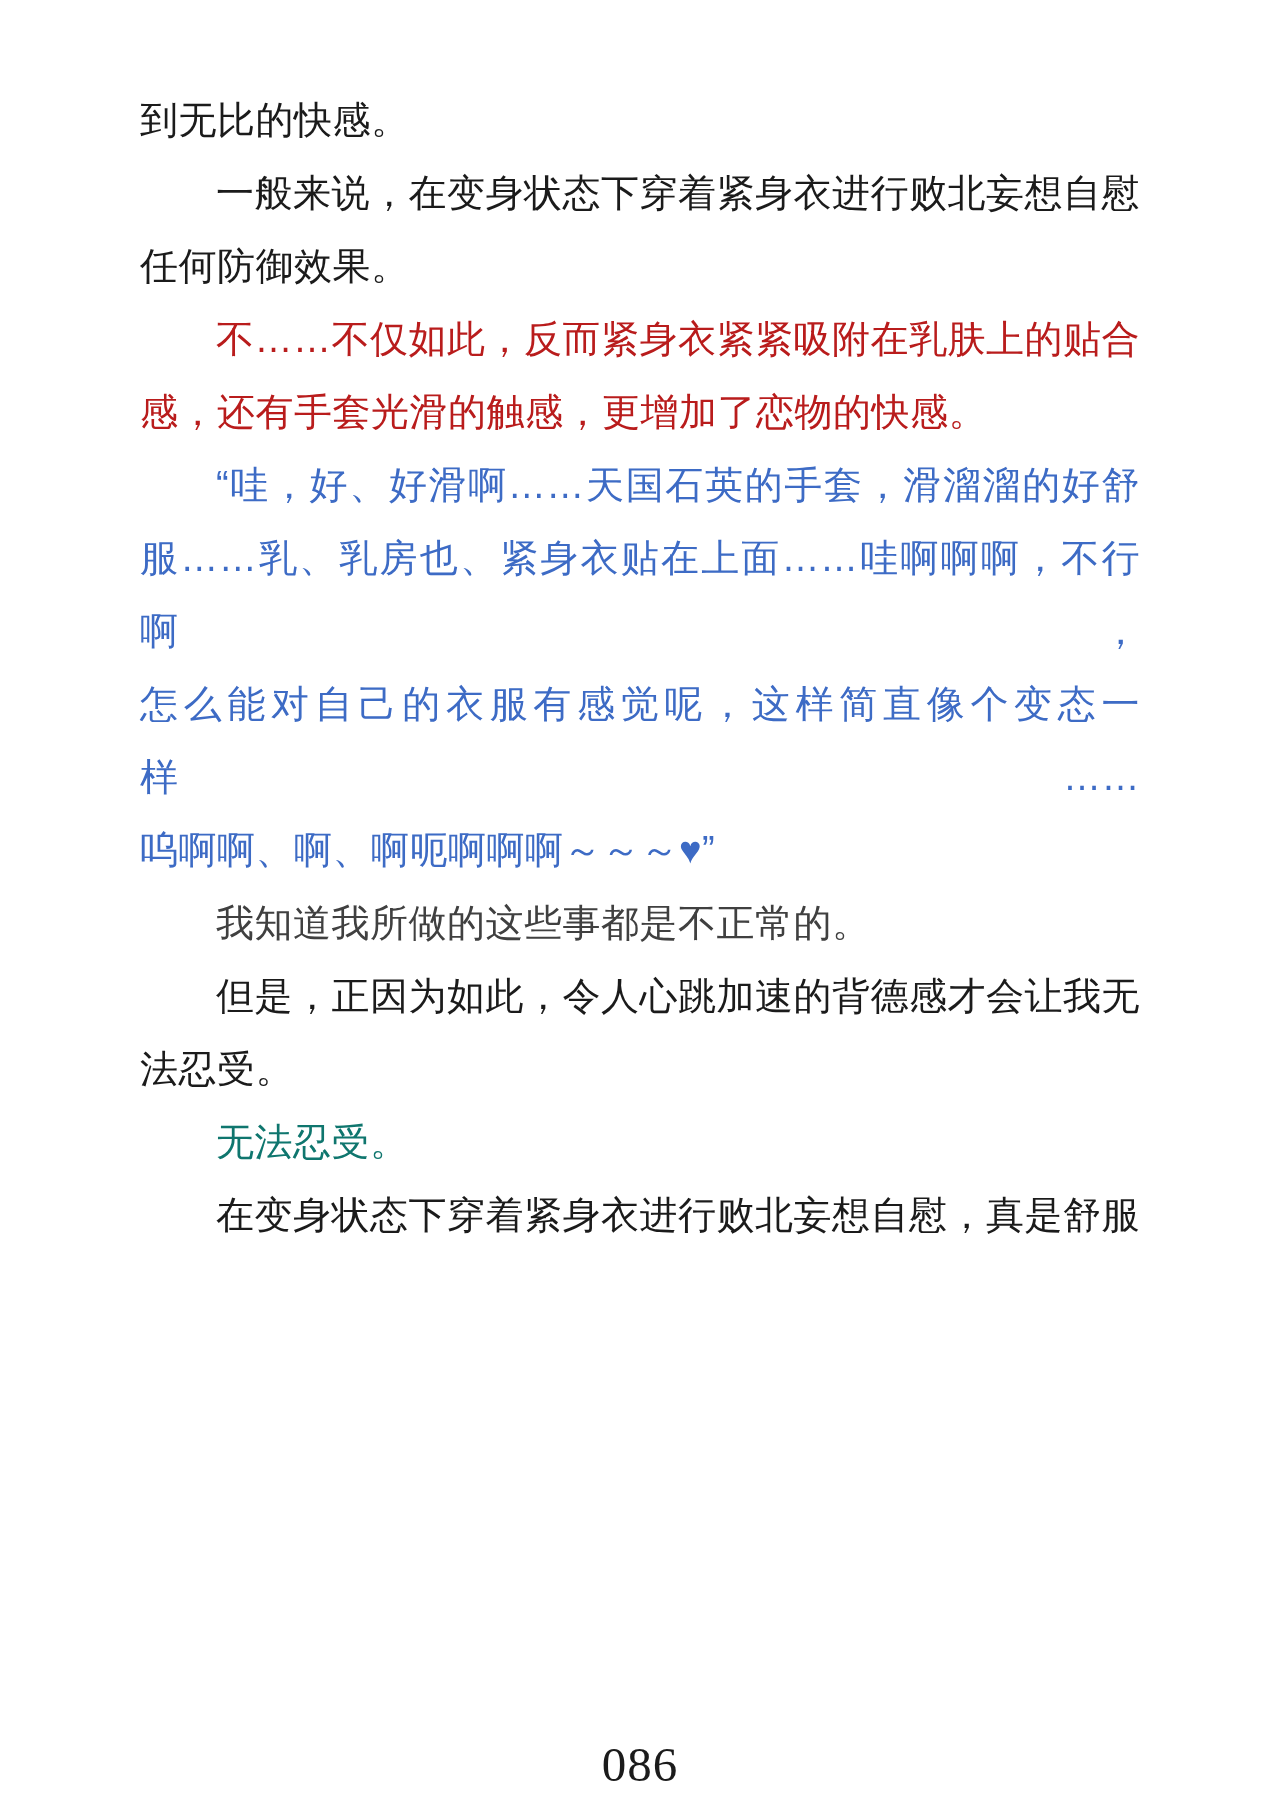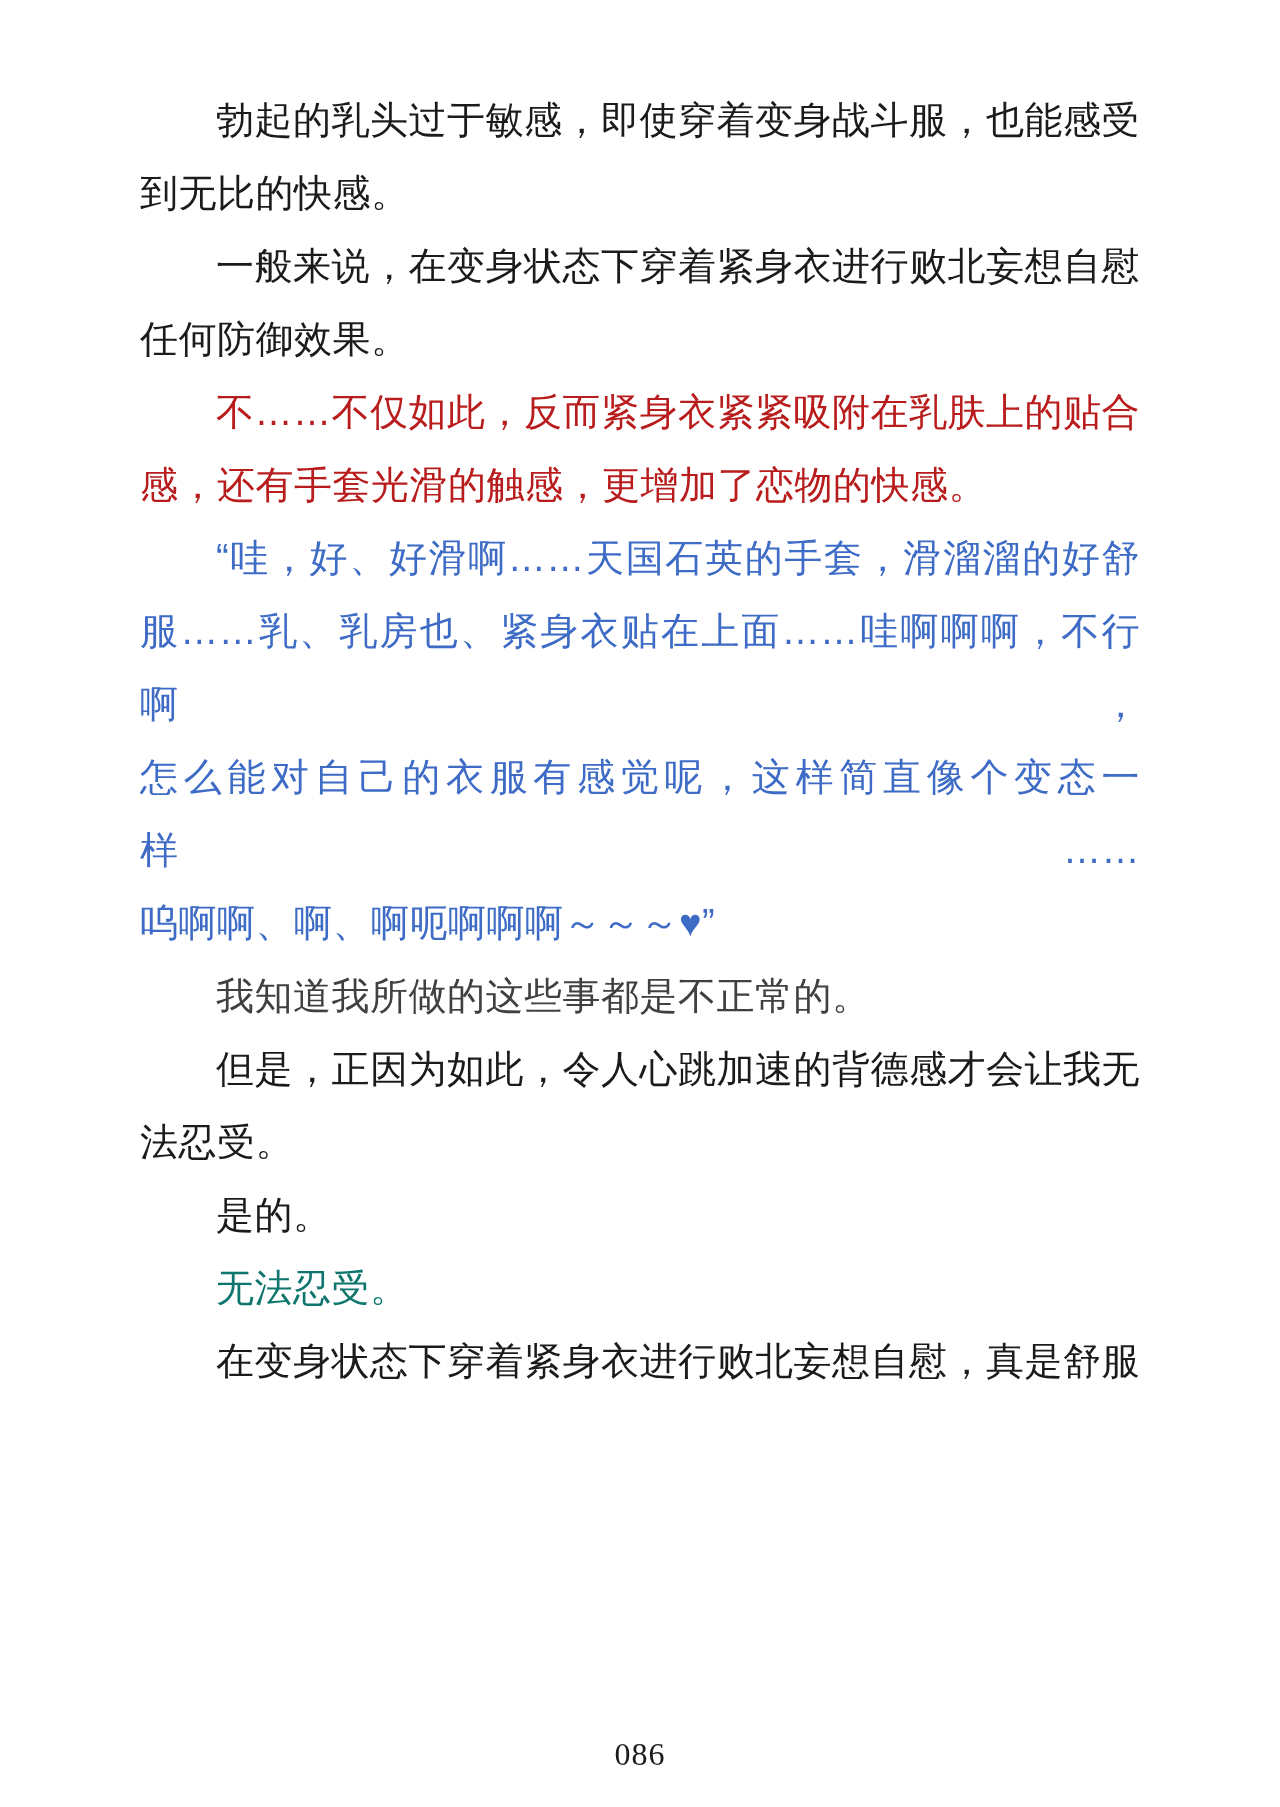--- a/index.html
+++ b/index.html
@@ -37,31 +37,30 @@
   .line.first {
     text-indent: 2em;
   }
   .page-number {
     position: absolute;
     top: 1736px;
     left: 0;
     width: 100%;
     text-align: center;
     font-family: "Liberation Serif", "DejaVu Serif", serif;
-    font-size: 32px;
+    font-size: 49px;
     color: #1b1b1b;
     letter-spacing: 1px;
   }
 </style>
 </head>
 <body>
 
 <div class="text-block">
     <div class="para" style="color: rgb(27, 27, 27);">
-      <div class="line j first">勃起的乳头过于敏感，即使穿着变身战斗服，也能感受</div>
       <div class="line">到无比的快感。</div>
     </div>
     <div class="para" style="color: rgb(27, 27, 27);">
       <div class="line j first">一般来说，在变身状态下穿着紧身衣进行败北妄想自慰</div>
       <div class="line">任何防御效果。</div>
     </div>
     <div class="para" style="color: #b91c1c;">
       <div class="line j first">不……不仅如此，反而紧身衣紧紧吸附在乳肤上的贴合</div>
       <div class="line">感，还有手套光滑的触感，更增加了恋物的快感。</div>
     </div>
@@ -71,23 +70,20 @@
       <div class="line j">怎么能对自己的衣服有感觉呢，这样简直像个变态一样……</div>
       <div class="line">呜啊啊、啊、啊呃啊啊啊～～～♥”</div>
     </div>
     <div class="para" style="color: #404040;">
       <div class="line first">我知道我所做的这些事都是不正常的。</div>
     </div>
     <div class="para" style="color: rgb(27, 27, 27);">
       <div class="line j first">但是，正因为如此，令人心跳加速的背德感才会让我无</div>
       <div class="line">法忍受。</div>
     </div>
-    <div class="para" style="color: rgb(27, 27, 27);">
-      <div class="line first">是的。</div>
-    </div>
     <div class="para" style="color: #0f766e;">
       <div class="line first">无法忍受。</div>
     </div>
     <div class="para" style="color: rgb(27, 27, 27);">
       <div class="line j first">在变身状态下穿着紧身衣进行败北妄想自慰，真是舒服</div>
     </div>
   </div>
 
 <div class="page-number">086</div>
 

